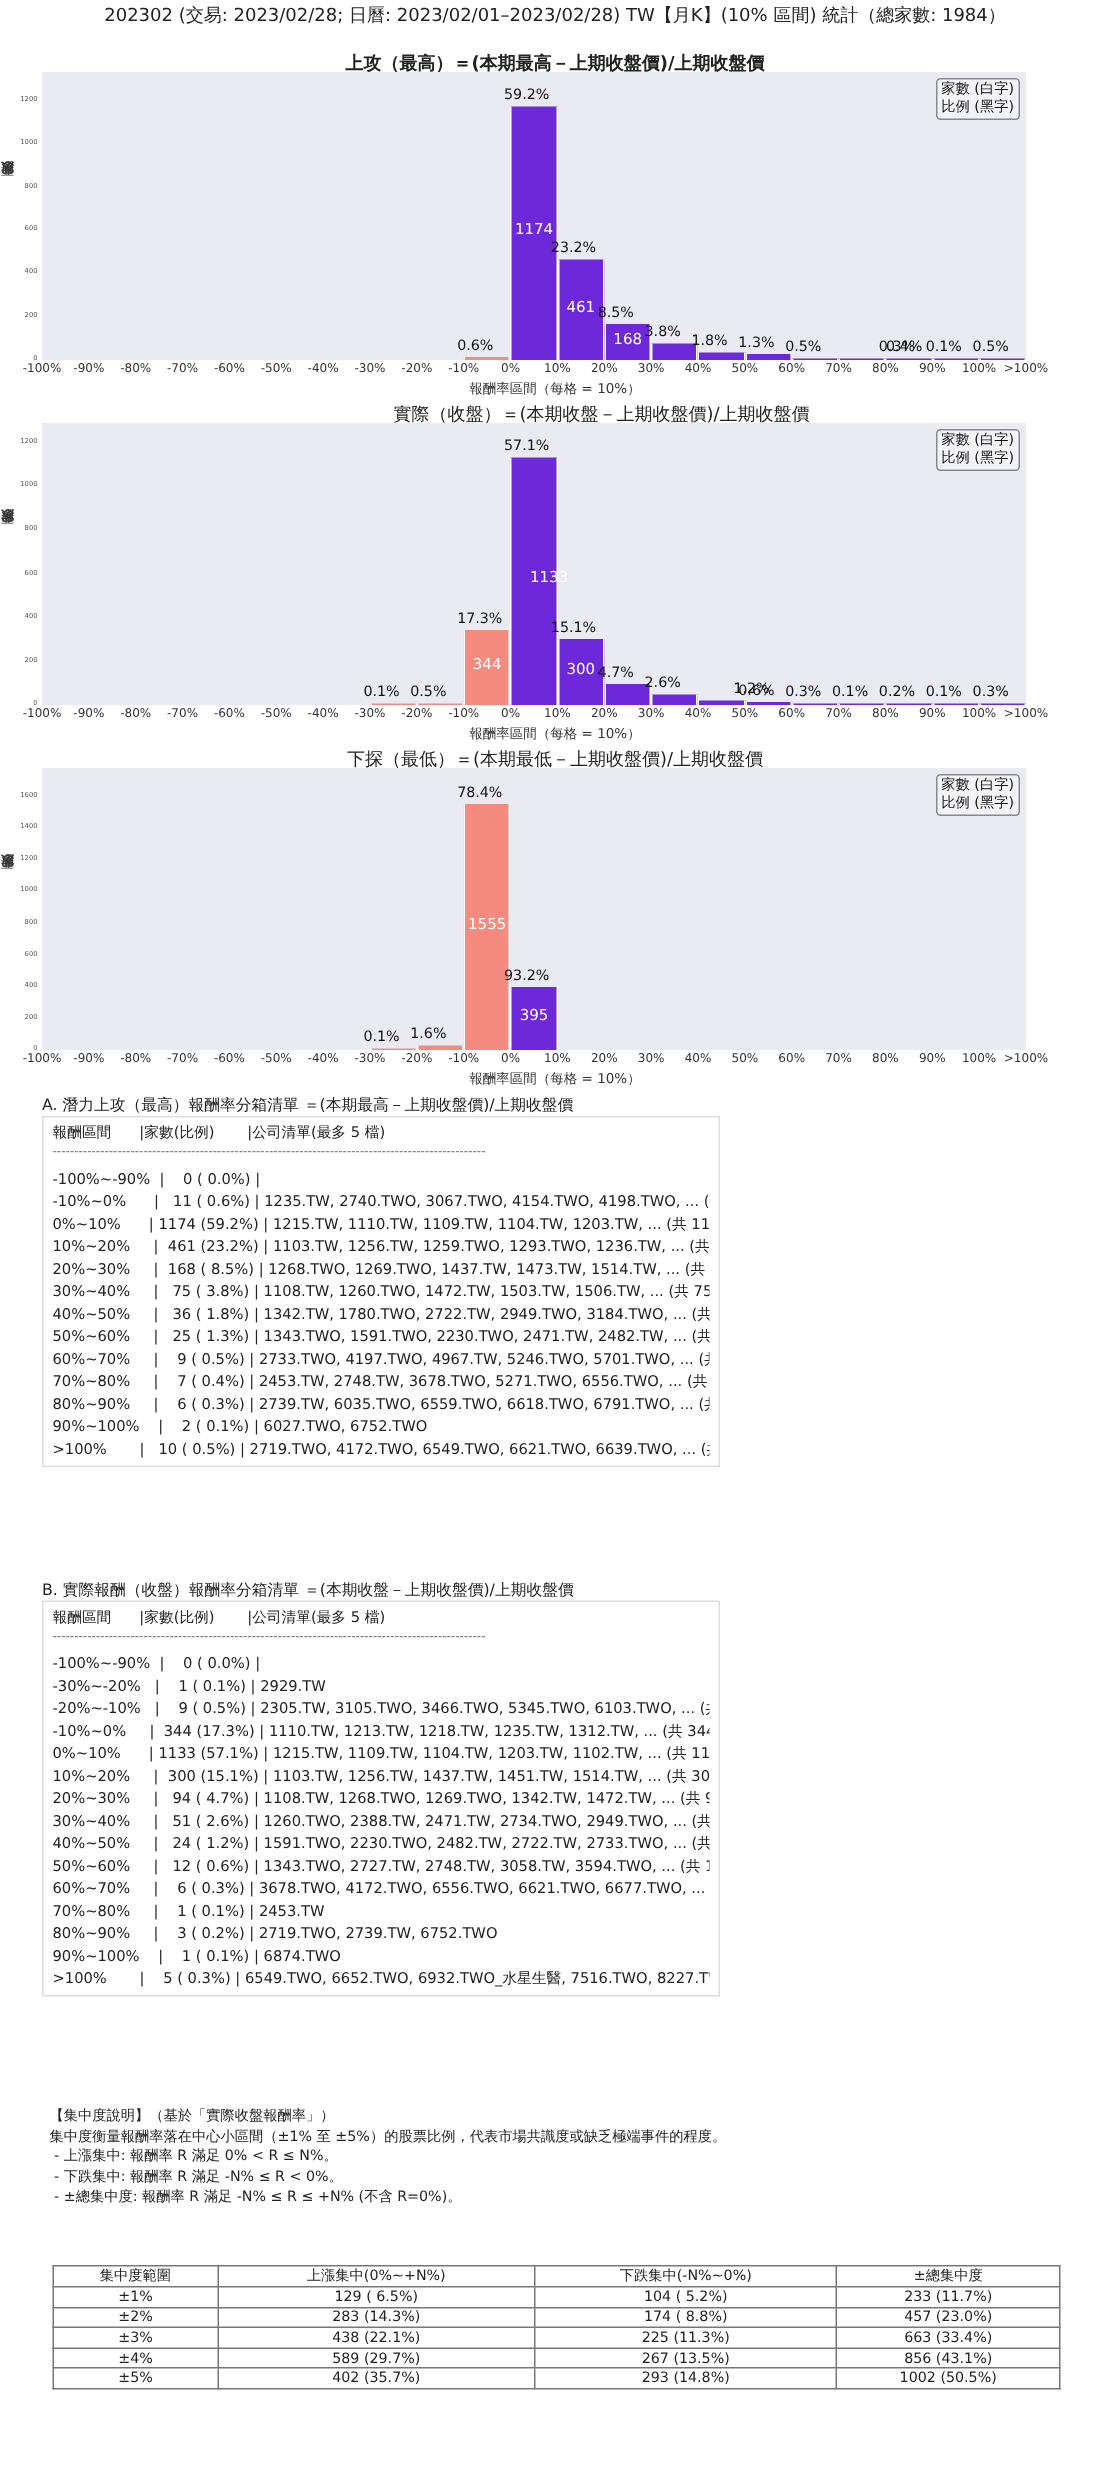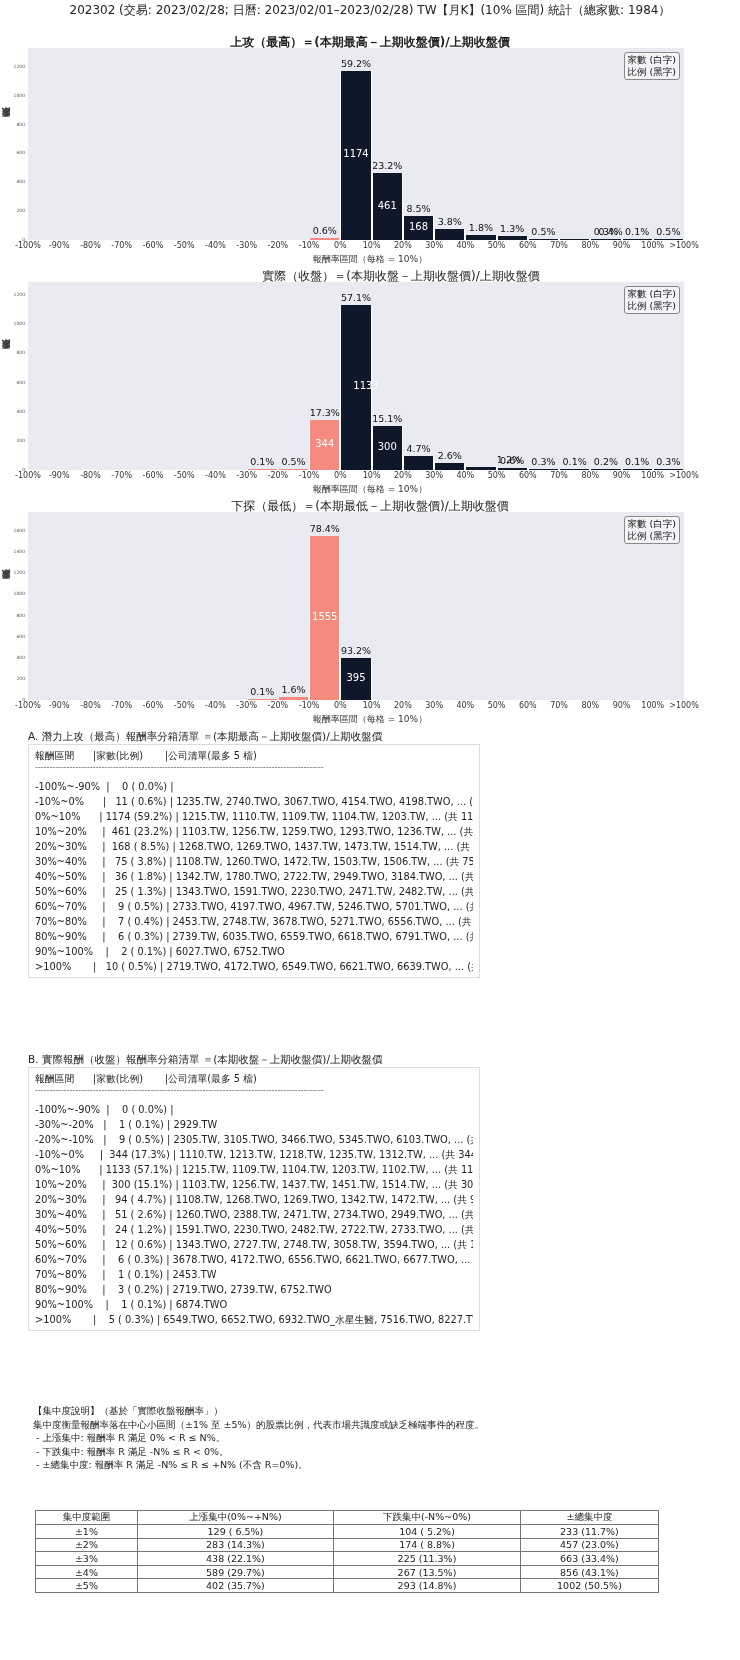--- a/index.html
+++ b/index.html
@@ -6,32 +6,32 @@
   body { width: 740px; height: 1660px; background: #ffffff; font-family: "DejaVu Sans", sans-serif; color: #222; position: relative; overflow: hidden; }
   .main-title { position: absolute; top: 2px; left: 0; width: 740px; text-align: center; font-size: 12px; color: #222; }
   .chart { position: absolute; left: 0; width: 740px; }
   .chart-title { position: absolute; left: 0; width: 740px; text-align: center; font-size: 12px; color: #222; }
   .plot { position: absolute; left: 28px; width: 656px; background: #eaeaf2; }
   .ylabel { position: absolute; left: 0px; font-size: 9px; color: #333; writing-mode: vertical-rl; transform: rotate(180deg); }
   .ytick { position: absolute; font-size: 4.5px; color: #555; text-align: right; width: 20px; left: 5px; }
   .xtick { position: absolute; font-size: 8px; color: #333; text-align: center; width: 34px; }
   .xlabel { position: absolute; left: 0; width: 740px; text-align: center; font-size: 9px; color: #333; }
   .bar { position: absolute; bottom: 0; border-left: 0.5px solid #fff; border-right: 0.5px solid #fff; }
-  .bar.pos { background: #0f172a; }
+  .bar.pos { background: #6d28d9; }
   .bar.neg { background: #f58a7e; }
   .bar-count { position: absolute; width: 100%; text-align: center; color: #fff; font-size: 10px; }
-  .bar-pct { position: absolute; text-align: center; font-size: 9.5px; color: #111; width: 40px; }
+  .bar-pct { position: absolute; font-size: 9.5px; color: #111; width: 40px; }
   .legend { position: absolute; right: 4px; top: 4px; background: #f4f4f8; border: 1px solid #888; border-radius: 3px; font-size: 9.5px; line-height: 12px; padding: 1px 3px; color: #111; }
   .list-title { position: absolute; left: 28px; font-size: 10.5px; color: #222; }
   .list-box { position: absolute; left: 28px; width: 452px; border: 1px solid #ddd; padding: 3px 6px; font-size: 9.8px; line-height: 15px; color: #222; background: #fff; }
   .list-box .row { white-space: pre; overflow: hidden; }
   .list-box .hr { white-space: pre; overflow: hidden; color: #666; font-size: 8px; line-height: 10px; }
   .list-box .gap { height: 6px; }
   .conc { position: absolute; left: 33px; top: 1404px; width: 700px; font-size: 9.5px; line-height: 13.5px; color: #222; }
-  .conc-table { position: absolute; left: 35px; top: 1510px; width: 624px; border-collapse: collapse; font-size: 9.5px; }
+  .conc-table { position: absolute; left: 35px; top: 1510px; width: 672px; border-collapse: collapse; font-size: 9.5px; }
   .conc-table th, .conc-table td { border: 1px solid #777; text-align: center; height: 13.6px; padding: 0; font-weight: normal; color: #222; }
 </style>
 </head>
 <body>
 
 <div class="main-title">202302 (交易: 2023/02/28; 日曆: 2023/02/01–2023/02/28) TW【月K】(10% 區間) 統計（總家數: 1984）</div>
 
 <div class="chart"></div>
 
 <div class="chart"></div>

